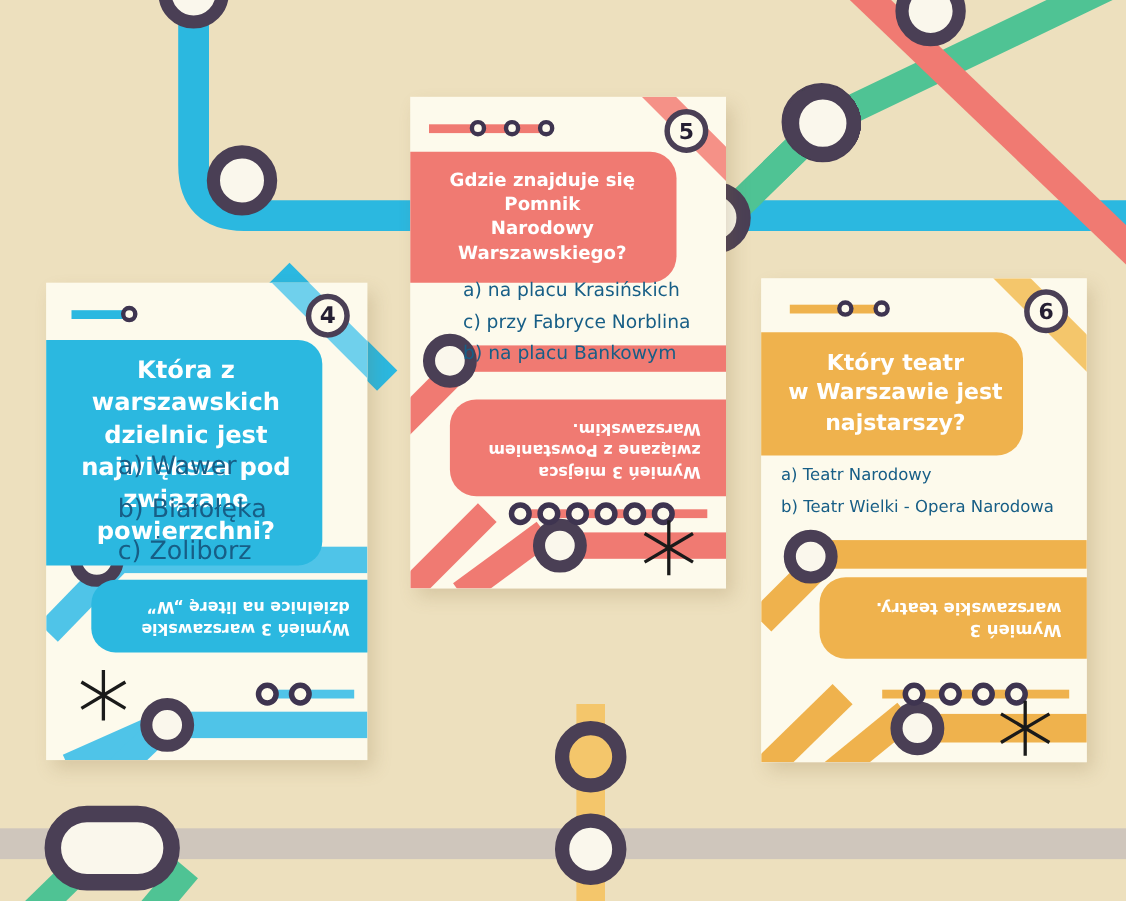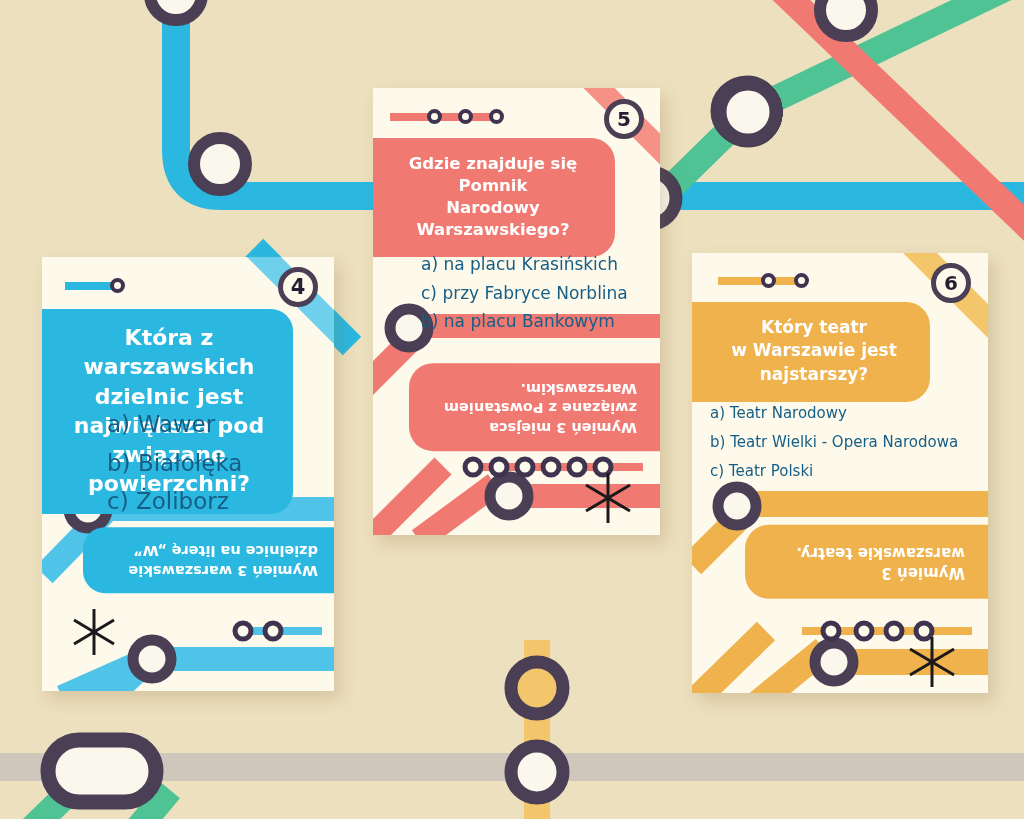--- a/index.html
+++ b/index.html
@@ -111,23 +111,23 @@
   }
 
   
   #card6{left:692px;top:253px;width:296px;height:440px;}
   #card6 .badge{right:17px;top:10px;width:40px;height:40px;font-size:20px;}
   #card6 .mini{left:26px;top:20px;}
   #card6 .mini .bar{width:46px;background:#EFB24D;}
   #card6 .bubble{
     left:-10px;top:49px;width:248px;
     border-radius:0 24px 24px 0;background:#EFB24D;
-    padding:14px 16px 16px 32px;font-size:17px;line-height:1.37;
-  }
-  #card6 .answers{left:18px;top:146px;font-size:15px;line-height:1.93;}
+    padding:14px 16px 16px 32px;font-size:20px;line-height:1.37;
+  }
+  #card6 .answers{left:18px;top:164px;font-size:15px;line-height:1.93;}
   #card6 .task{
     left:53px;top:272px;width:248px;
     border-radius:0 24px 24px 0;background:#EFB24D;
     padding:16px 16px 17px 28px;font-size:15px;line-height:1.36;
   }
 </style>
 </head>
 <body>
 
 <div id="stage">
@@ -335,21 +335,20 @@
       </div>
       <div class="badge">6</div>
       <div class="bubble">
         <span>Który teatr</span>
         <span>w Warszawie jest</span>
         <span>najstarszy?</span>
       </div>
       <div class="answers">
         <div class="ans">a) Teatr Narodowy</div>
         <div class="ans">b) Teatr Wielki - Opera Narodowa</div>
-        <div class="ans">c) Teatr Polski</div>
       </div>
       <div class="task">
         <span>Wymień 3</span>
         <span>warszawskie teatry.</span>
       </div>
     </div>
   </div>
 
 </div>
 

